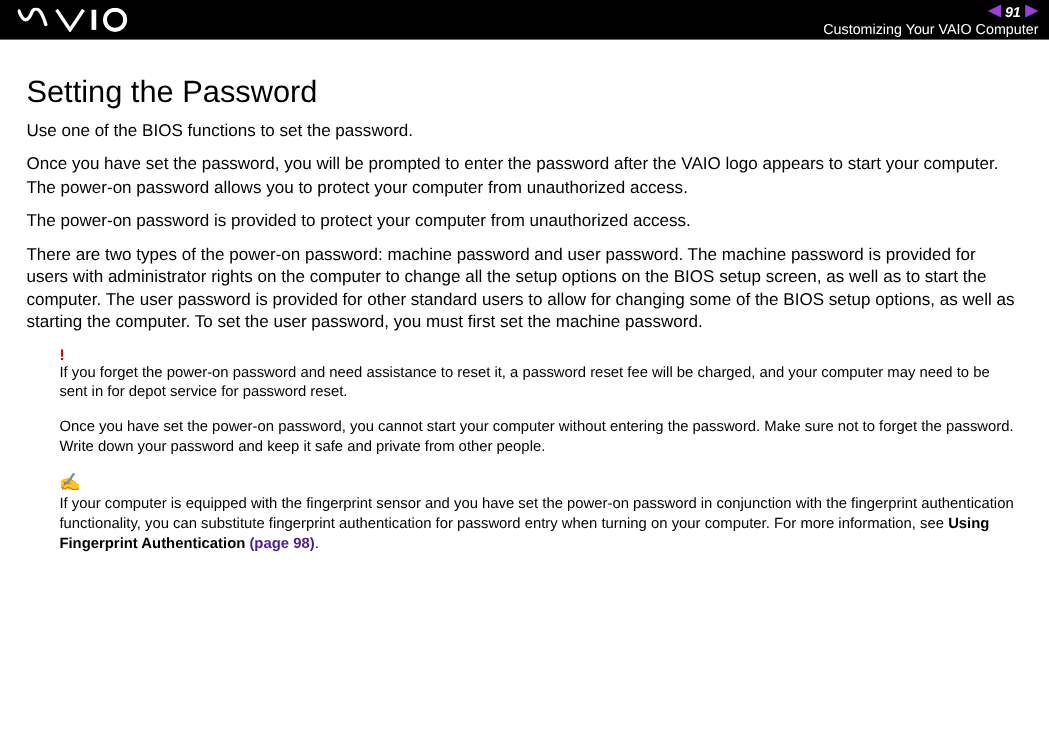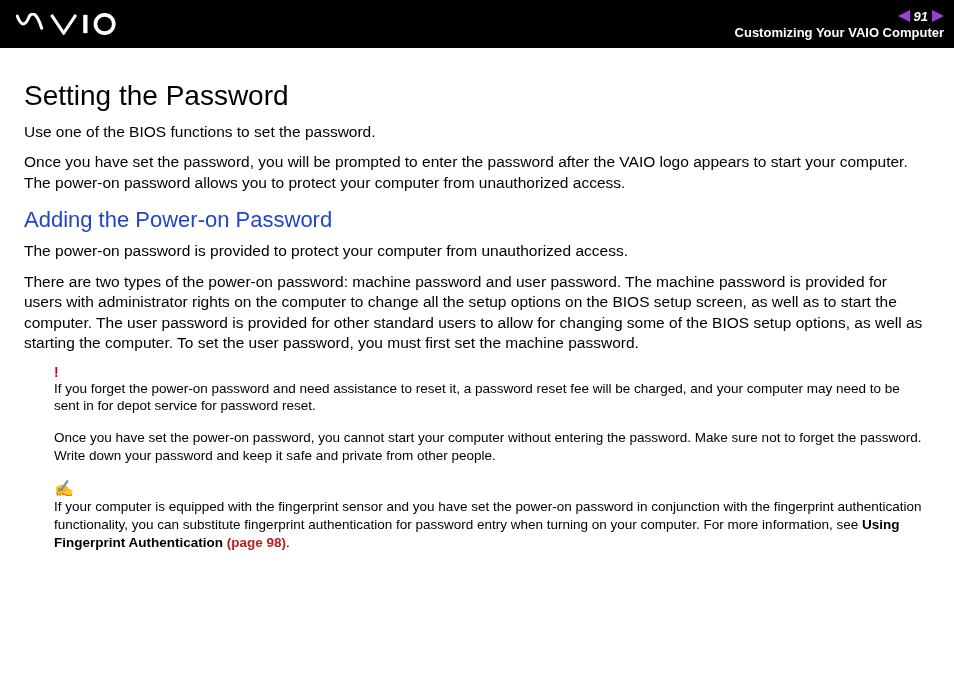--- a/index.html
+++ b/index.html
@@ -6,21 +6,21 @@
   body {
     width: 954px;
     height: 674px;
     background: #ffffff;
     font-family: Arial, Helvetica, sans-serif;
     color: #000;
     overflow: hidden;
   }
   .header {
     background: #000;
-    height: 48px;
+    height: 36px;
     width: 100%;
     display: flex;
     align-items: center;
     justify-content: space-between;
     padding: 0 10px 0 16px;
   }
   .logo {
     color: #fff;
     display: flex;
     align-items: center;
@@ -47,21 +47,21 @@
     border-bottom: 6px solid transparent;
     border-right: 12px solid #9a3fd8;
   }
   .tri-right {
     border-top: 6px solid transparent;
     border-bottom: 6px solid transparent;
     border-left: 12px solid #9a3fd8;
   }
   .breadcrumb {
     font-size: 13px;
-    font-weight: bold;
+    font-weight: normal;
     margin-top: 1px;
   }
   .content {
     padding: 32px 30px 20px 24px;
   }
   h1 {
     font-weight: normal;
     font-size: 28px;
     margin-bottom: 10px;
   }
@@ -87,21 +87,21 @@
     display: block;
     margin-bottom: 0px;
   }
   .warn { color: #cc0000; }
   .tip { color: #2244cc; font-family: "Segoe Script", cursive; font-size:16px;}
   .note-text {
     font-size: 13.5px;
     line-height: 1.32;
     margin-bottom: 14px;
   }
-  .link { color: #b91c1c; font-weight: bold; }
+  .link { color: #4c1d95; font-weight: bold; }
   .bold { font-weight: bold; }
 </style>
 </head>
 <body>
 
 <div class="header">
   <div class="logo">
     <svg viewBox="0 0 180 34" width="110">
       <path d="M2 4 Q 12 30 22 4 Q 32 -8 42 24" stroke="#fff" stroke-width="5" fill="none" stroke-linecap="round"></path>
       <path d="M58 2 L78 32 L98 2" stroke="#fff" stroke-width="5" fill="none" stroke-linejoin="miter"></path>
@@ -117,21 +117,20 @@
     </div>
     <div class="breadcrumb">Customizing Your VAIO Computer</div>
   </div>
 </div>
 
 <div class="content">
   <h1>Setting the Password</h1>
   <p class="body">Use one of the BIOS functions to set the password.</p>
   <p class="body">Once you have set the password, you will be prompted to enter the password after the VAIO logo appears to start your computer. The power-on password allows you to protect your computer from unauthorized access.</p>
 
-  <h2 class="sub">Adding the Power-on Password</h2>
   <p class="body">The power-on password is provided to protect your computer from unauthorized access.</p>
   <p class="body">There are two types of the power-on password: machine password and user password. The machine password is provided for users with administrator rights on the computer to change all the setup options on the BIOS setup screen, as well as to start the computer. The user password is provided for other standard users to allow for changing some of the BIOS setup options, as well as starting the computer. To set the user password, you must first set the machine password.</p>
 
   <div class="note-block">
     <span class="note-mark warn">!</span>
     <p class="note-text">If you forget the power-on password and need assistance to reset it, a password reset fee will be charged, and your computer may need to be sent in for depot service for password reset.</p>
     <p class="note-text">Once you have set the power-on password, you cannot start your computer without entering the password. Make sure not to forget the password. Write down your password and keep it safe and private from other people.</p>
 
     <span class="note-mark tip">✍</span>
     <p class="note-text">

